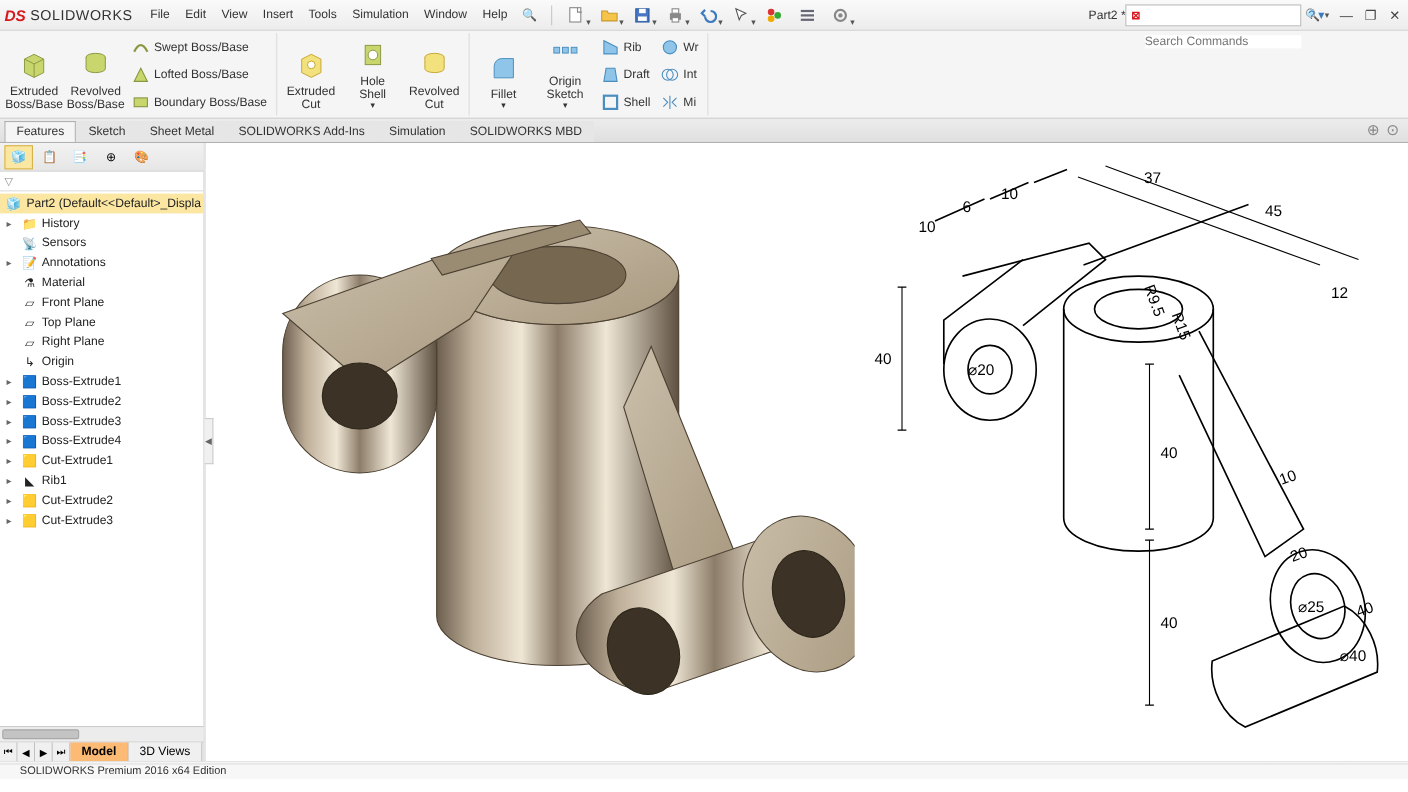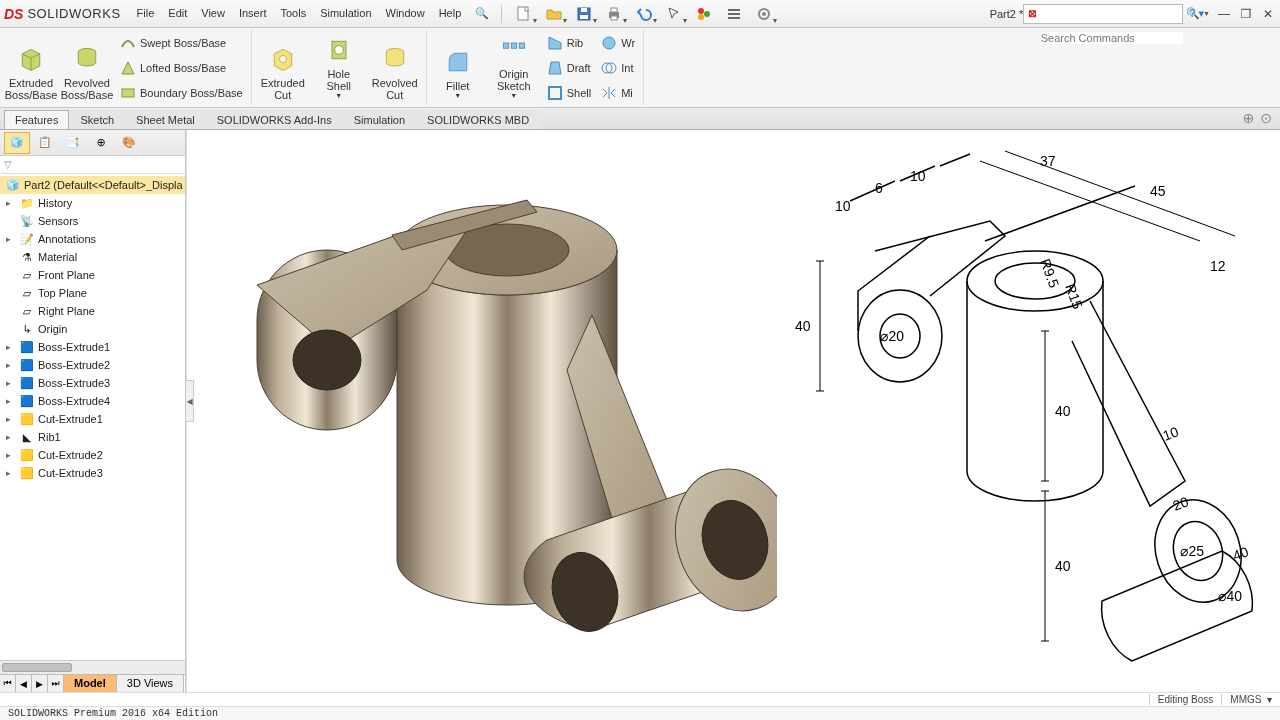--- a/index.html
+++ b/index.html
@@ -58,21 +58,21 @@
 .bot-tabs .nav { display:flex; }
 .bot-tabs .nav span{ width:16px; display:flex; align-items:center; justify-content:center; border-right:1px solid #bbb; background:#f0f0f0; font-size:9px;}
 
 .viewport { flex:1; background:#fff; position:relative; border-left:1px solid #ddd;}
 .collapse-handle { position:absolute; left:-1px; top:250px; width:8px; height:42px; background:#f0f0f0; border:1px solid #ccc; border-left:none; display:flex; align-items:center; justify-content:center; font-size:8px; color:#666;}
 
 
 .status { position:absolute; left:0; right:0; bottom:14px; height:14px; font-size:10px; color:#444; display:flex; align-items:center; border-top:1px solid #ddd;}
 .status .grow{flex:1}
 .status .cell{ padding:0 8px; border-left:1px solid #ccc; }
-.footer { position:absolute; left:0; right:0; bottom:0; height:14px; font-size:10px; color:#333; padding-left:8px; display:flex; align-items:center; background:#f7f7f7; border-top:1px solid #ddd;font-family:Liberation Mono, monospace;}
+.footer { position:absolute; left:0; right:0; bottom:12px; height:14px; font-size:10px; color:#333; padding-left:18px; display:flex; align-items:center; background:#f7f7f7; border-top:1px solid #ddd;}
 
 
 .model-render { position:absolute; left:10px; top:10px; width:580px; height:540px; }
 
 
 .drawing { position:absolute; right:0; top:0; bottom:0; width:500px; background:#fff; }
 .drawing svg { width:100%; height:100%; }
 </style>
 </head>
 <body>

